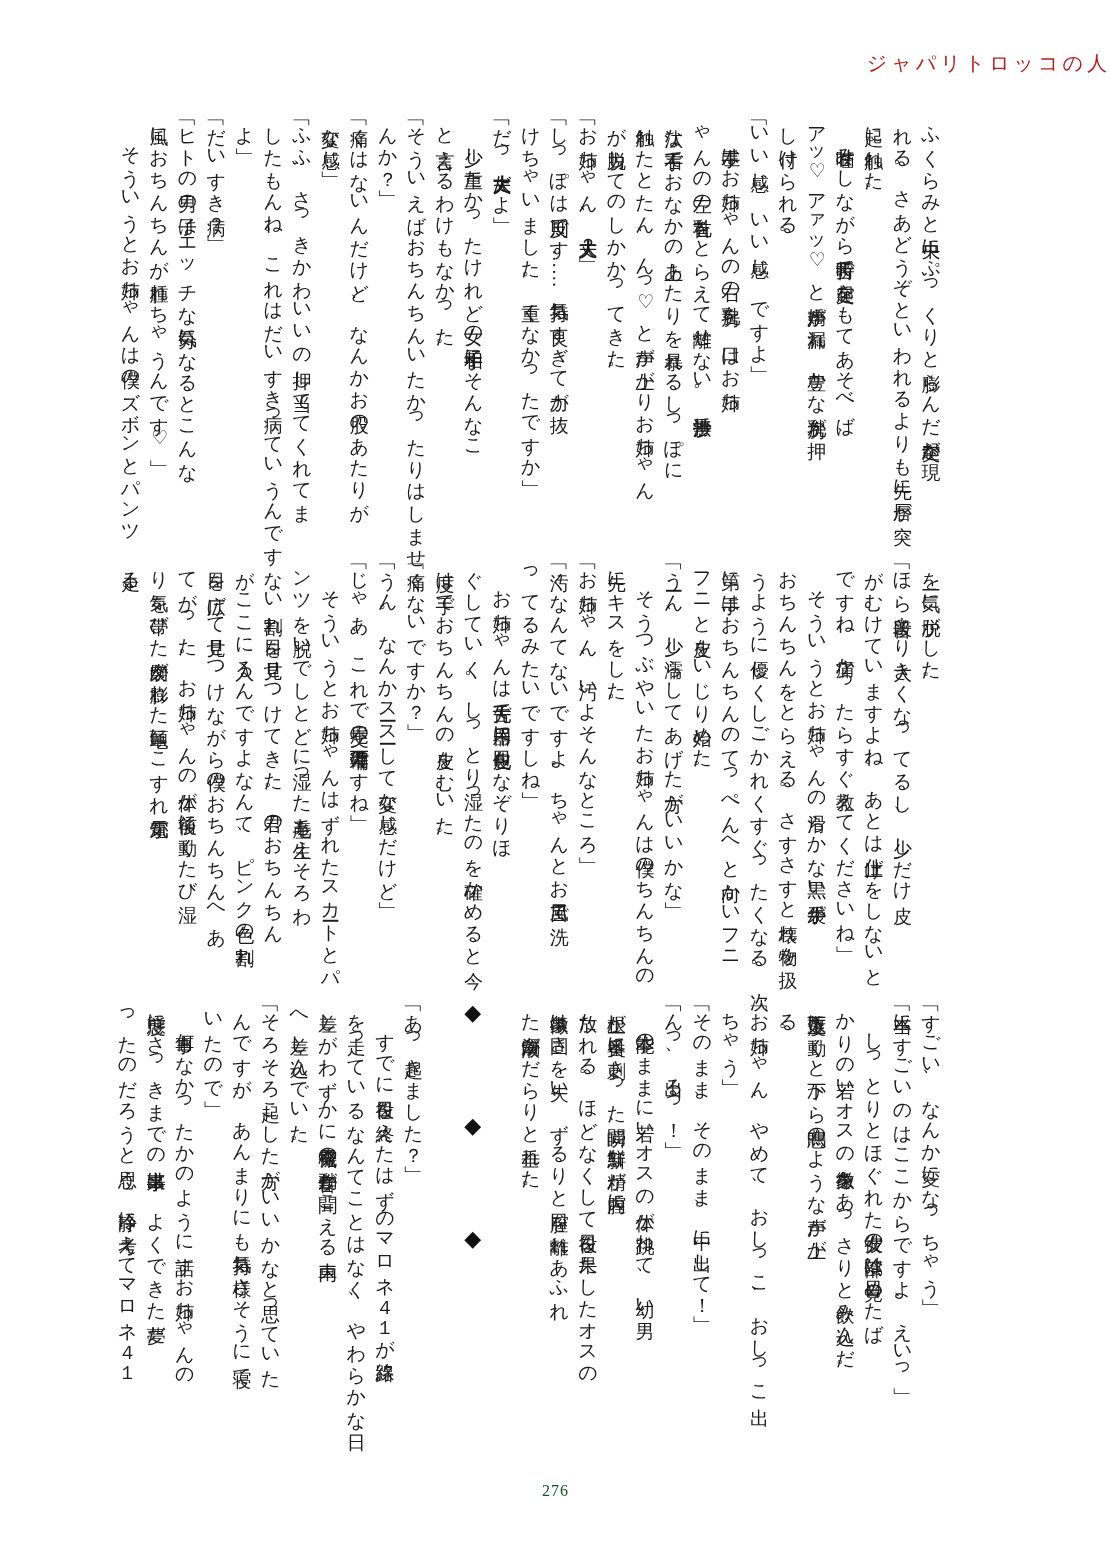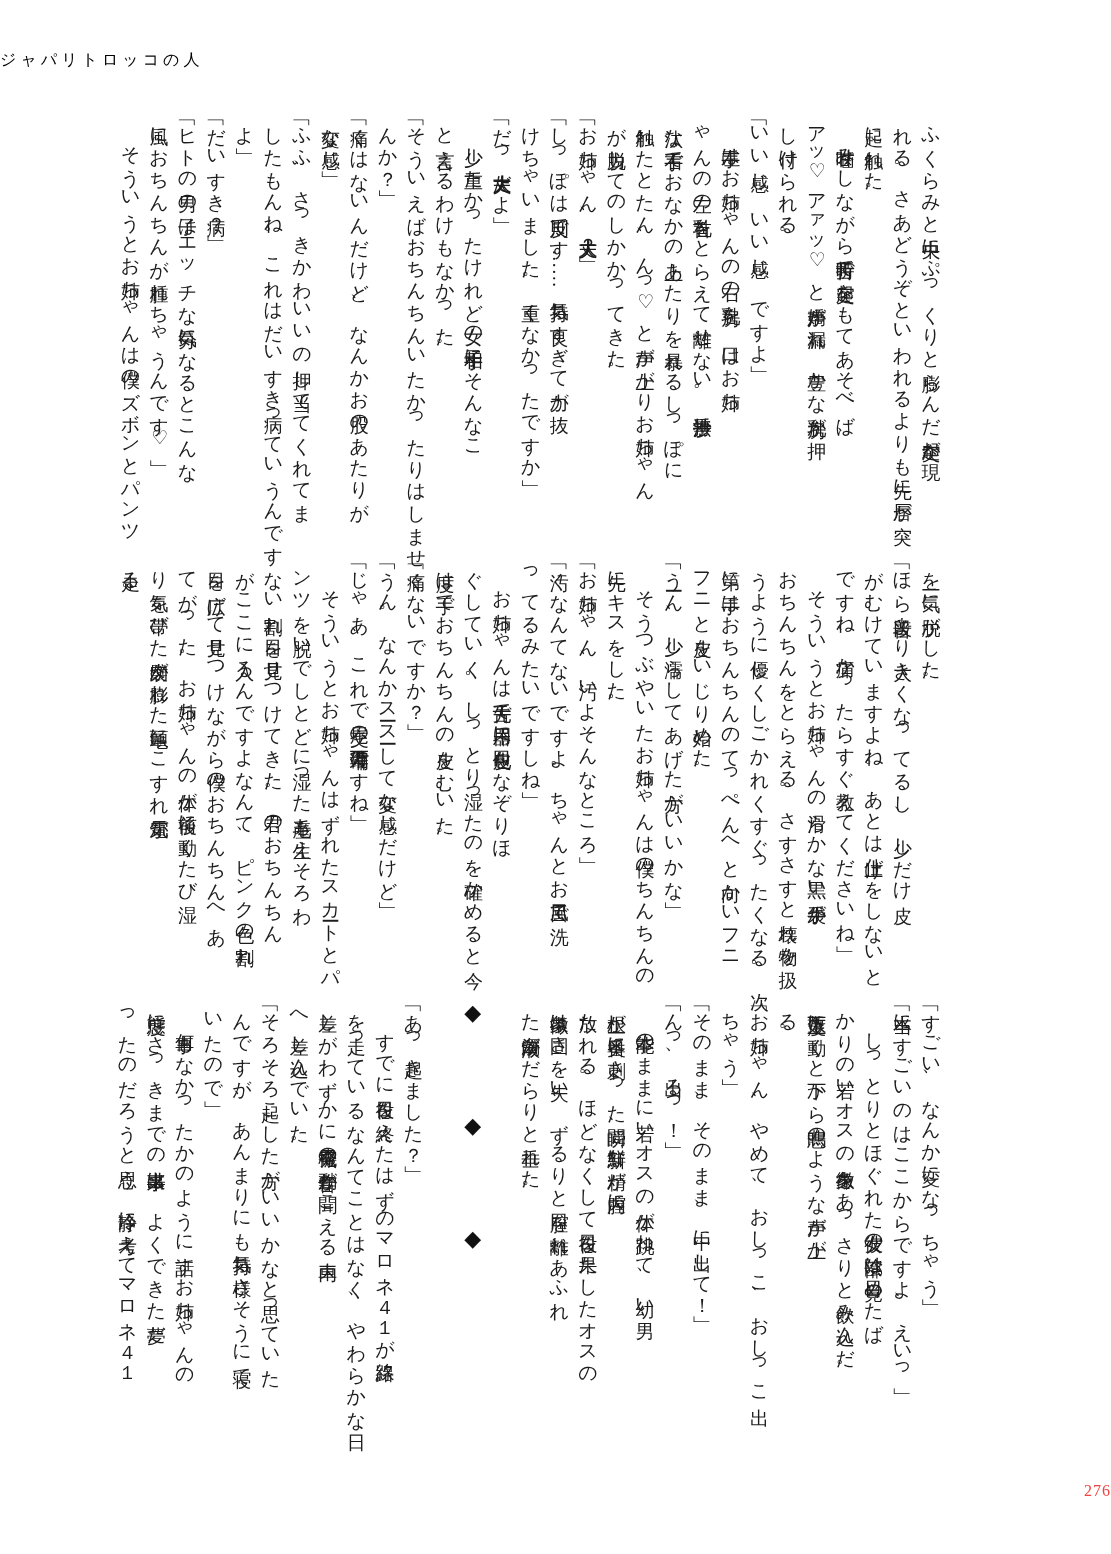--- a/index.html
+++ b/index.html
@@ -9,24 +9,24 @@
     height: 1554px;
     background: #ffffff;
     overflow: hidden;
     font-family: "Liberation Serif", "DejaVu Serif", serif;
   }
   .header {
     position: absolute;
     top: 50px;
     left: 0;
     right: 0;
-    text-align: left;
-    font-size: 16px;
+    text-align: right;
+    font-size: 20px;
     letter-spacing: 4px;
-    color: #000000;
+    color: #b91c1c;
   }
   .vsec {
     position: absolute;
     right: 166px;
     height: 412px;
     writing-mode: vertical-rl;
     text-orientation: mixed;
     color: #1c1c1c;
     font-size: 19px;
     line-height: 28.6px;
@@ -41,24 +41,24 @@
     margin-right: 30px;
     font-size: 22px;
     letter-spacing: 0;
     color: #111111;
   }
   .pagenum {
     position: absolute;
     bottom: 54px;
     left: 0;
     right: 0;
-    text-align: right;
+    text-align: center;
     font-size: 16px;
     letter-spacing: 1px;
-    color: #ef4444;
+    color: #14532d;
   }
 </style>
 </head>
 <body>
 
 <div class="page">
   <div class="header">ジャパリトロッコの人</div>
 
   <div class="vsec" id="sec0">
       <div class="col">ふくらみと中央にぷっくりと膨らんだ突起が現</div>

